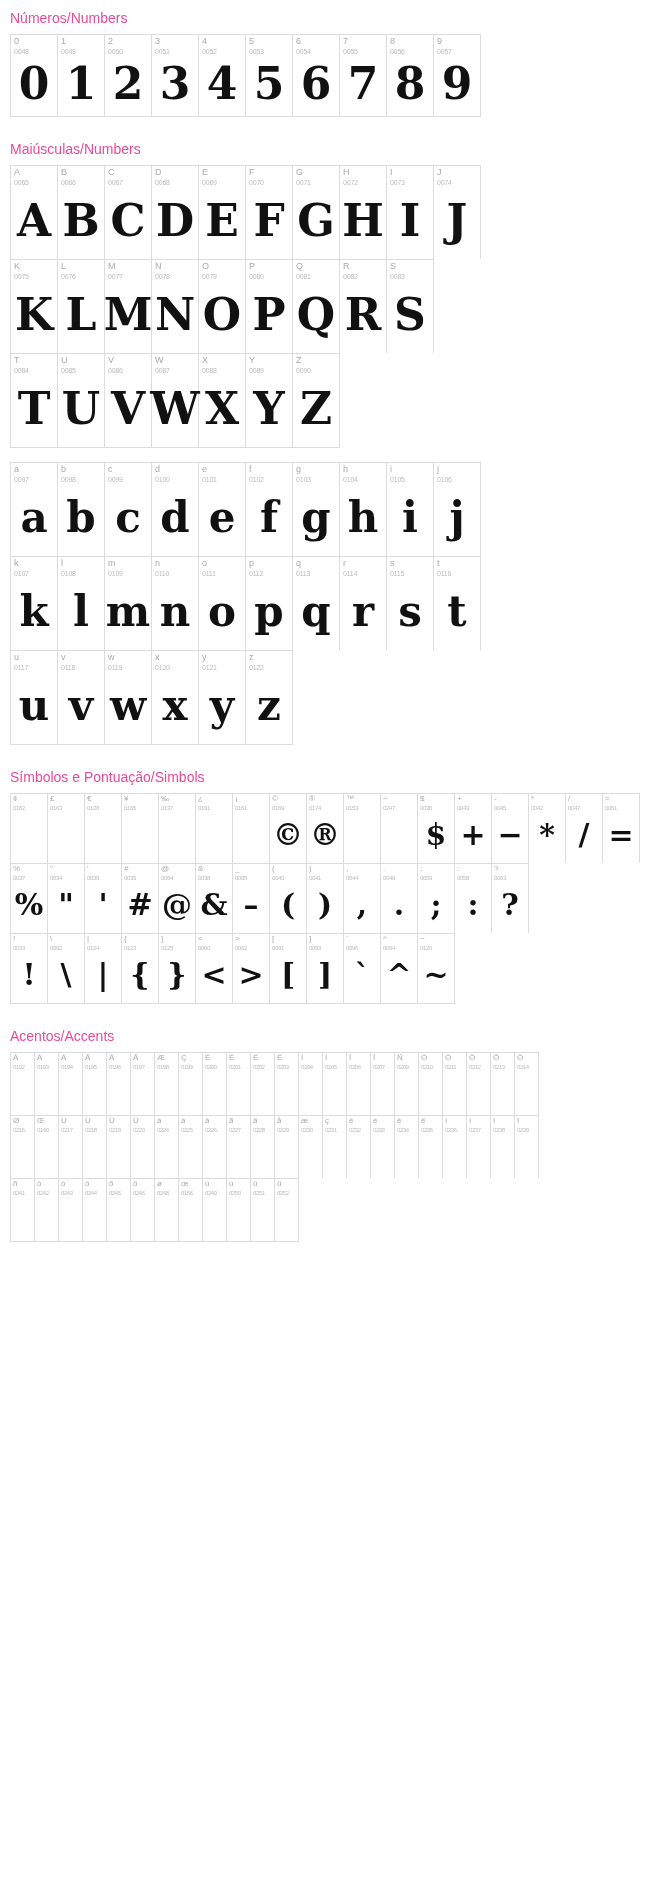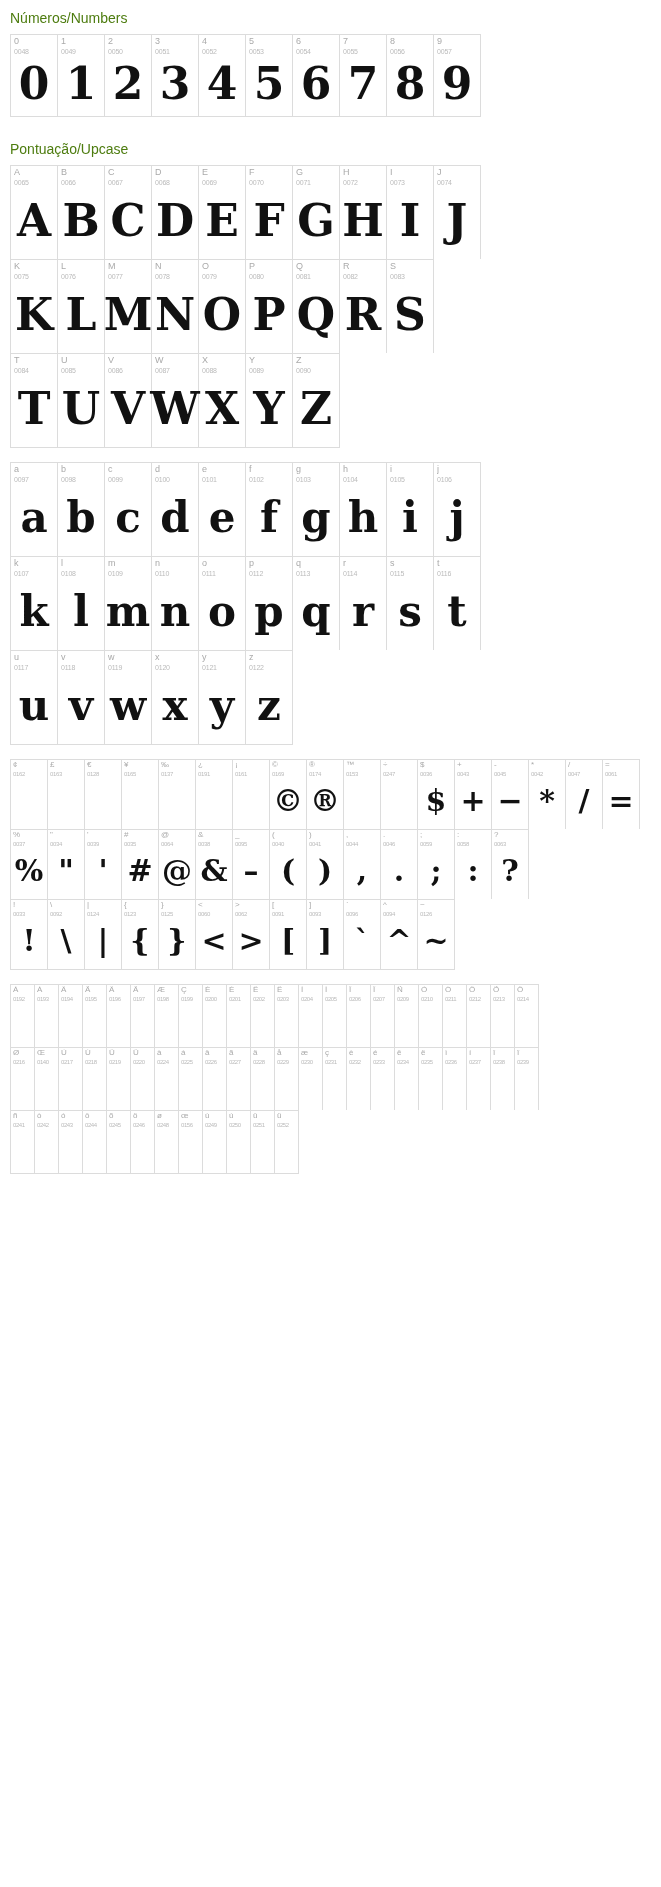--- a/index.html
+++ b/index.html
@@ -15,21 +15,21 @@
   .page {
     width: 661px;
     padding: 0;
     box-sizing: border-box;
   }
   .section {
     margin: 0 0 14px 0;
   }
   .section-title {
     font-size: 14px;
-    color: #4d7c0f;
+    color: #ec4899;
     padding: 10px 0 8px 10px;
     font-family: "Liberation Sans", sans-serif;
   }
   .glyph-rows {
     padding-left: 10px;
   }
   .row {
     display: flex;
     flex-wrap: nowrap;
     border-left: 1px solid #dcdcdc;
@@ -179,21 +179,21 @@
               <div class="meta">
                 <span class="ch-label">9</span>
                 <span class="code">0057</span>
               </div>
               <div class="glyph">9</div>
             </div>
           </div>
         </div>
       </div>
       <div class="section">
-        <div class="section-title">Pontuação/Upcase</div>
+        <div class="section-title">Maiúsculas/Numbers</div>
         <div class="glyph-rows sz-upper">
           <div class="row">
             <div class="cell">
               <div class="meta">
                 <span class="ch-label">A</span>
                 <span class="code">0065</span>
               </div>
               <div class="glyph">A</div>
             </div>
             <div class="cell">
@@ -564,20 +564,21 @@
               <div class="meta">
                 <span class="ch-label">z</span>
                 <span class="code">0122</span>
               </div>
               <div class="glyph">z</div>
             </div>
           </div>
         </div>
       </div>
       <div class="section">
+        <div class="section-title">Símbolos e Pontuação/Simbols</div>
         <div class="glyph-rows sz-sym">
           <div class="row">
             <div class="cell">
               <div class="meta">
                 <span class="ch-label">¢</span>
                 <span class="code">0162</span>
               </div>
               <div class="glyph"></div>
             </div>
             <div class="cell">
@@ -875,20 +876,21 @@
               <div class="meta">
                 <span class="ch-label">~</span>
                 <span class="code">0126</span>
               </div>
               <div class="glyph">~</div>
             </div>
           </div>
         </div>
       </div>
       <div class="section">
+        <div class="section-title">Acentos/Accents</div>
         <div class="glyph-rows sz-acc">
           <div class="row">
             <div class="cell">
               <div class="meta">
                 <span class="ch-label">À</span>
                 <span class="code">0192</span>
               </div>
               <div class="glyph"></div>
             </div>
             <div class="cell">

